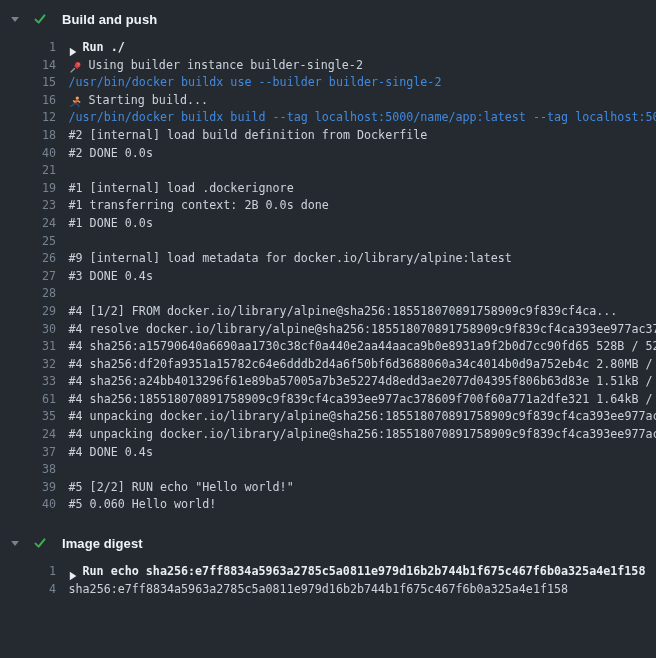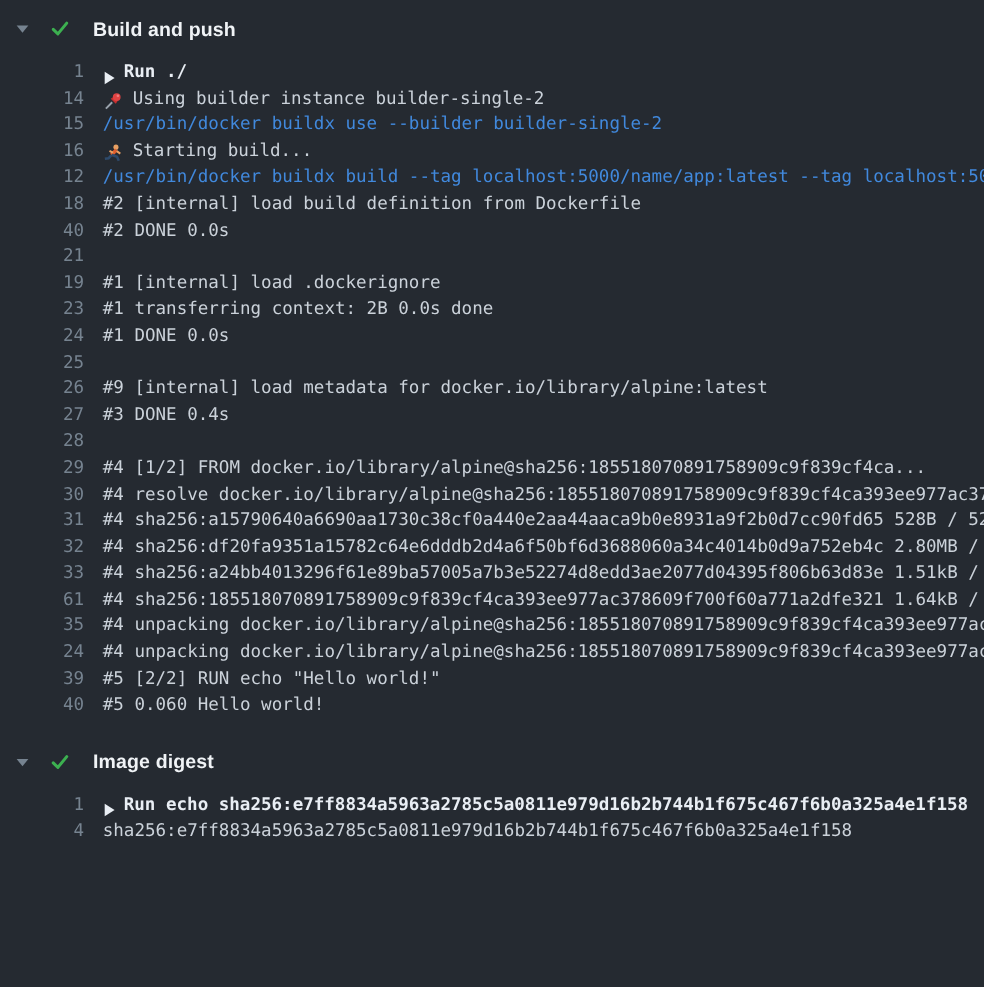--- a/index.html
+++ b/index.html
@@ -231,21 +231,29 @@
   <div class="row">
     <span class="ln">35</span>
     <span class="lt"><span>#4 unpacking docker.io/library/alpine@sha256:185518070891758909c9f839cf4ca393ee977ac378609f700f60a771a2dfe321</span></span>
   </div>
 
   <div class="row">
     <span class="ln">24</span>
     <span class="lt"><span>#4 unpacking docker.io/library/alpine@sha256:185518070891758909c9f839cf4ca393ee977ac378609f700f60a771a2dfe321 done</span></span>
   </div>
 
-
+  <div class="row">
+    <span class="ln">37</span>
+    <span class="lt"><span>#4 DONE 0.4s</span></span>
+  </div>
+
+  <div class="row">
+    <span class="ln">38</span>
+    <span class="lt"><span></span></span>
+  </div>
 
   <div class="row">
     <span class="ln">39</span>
     <span class="lt"><span>#5 [2/2] RUN echo "Hello world!"</span></span>
   </div>
 
   <div class="row">
     <span class="ln">40</span>
     <span class="lt"><span>#5 0.060 Hello world!</span></span>
   </div>

